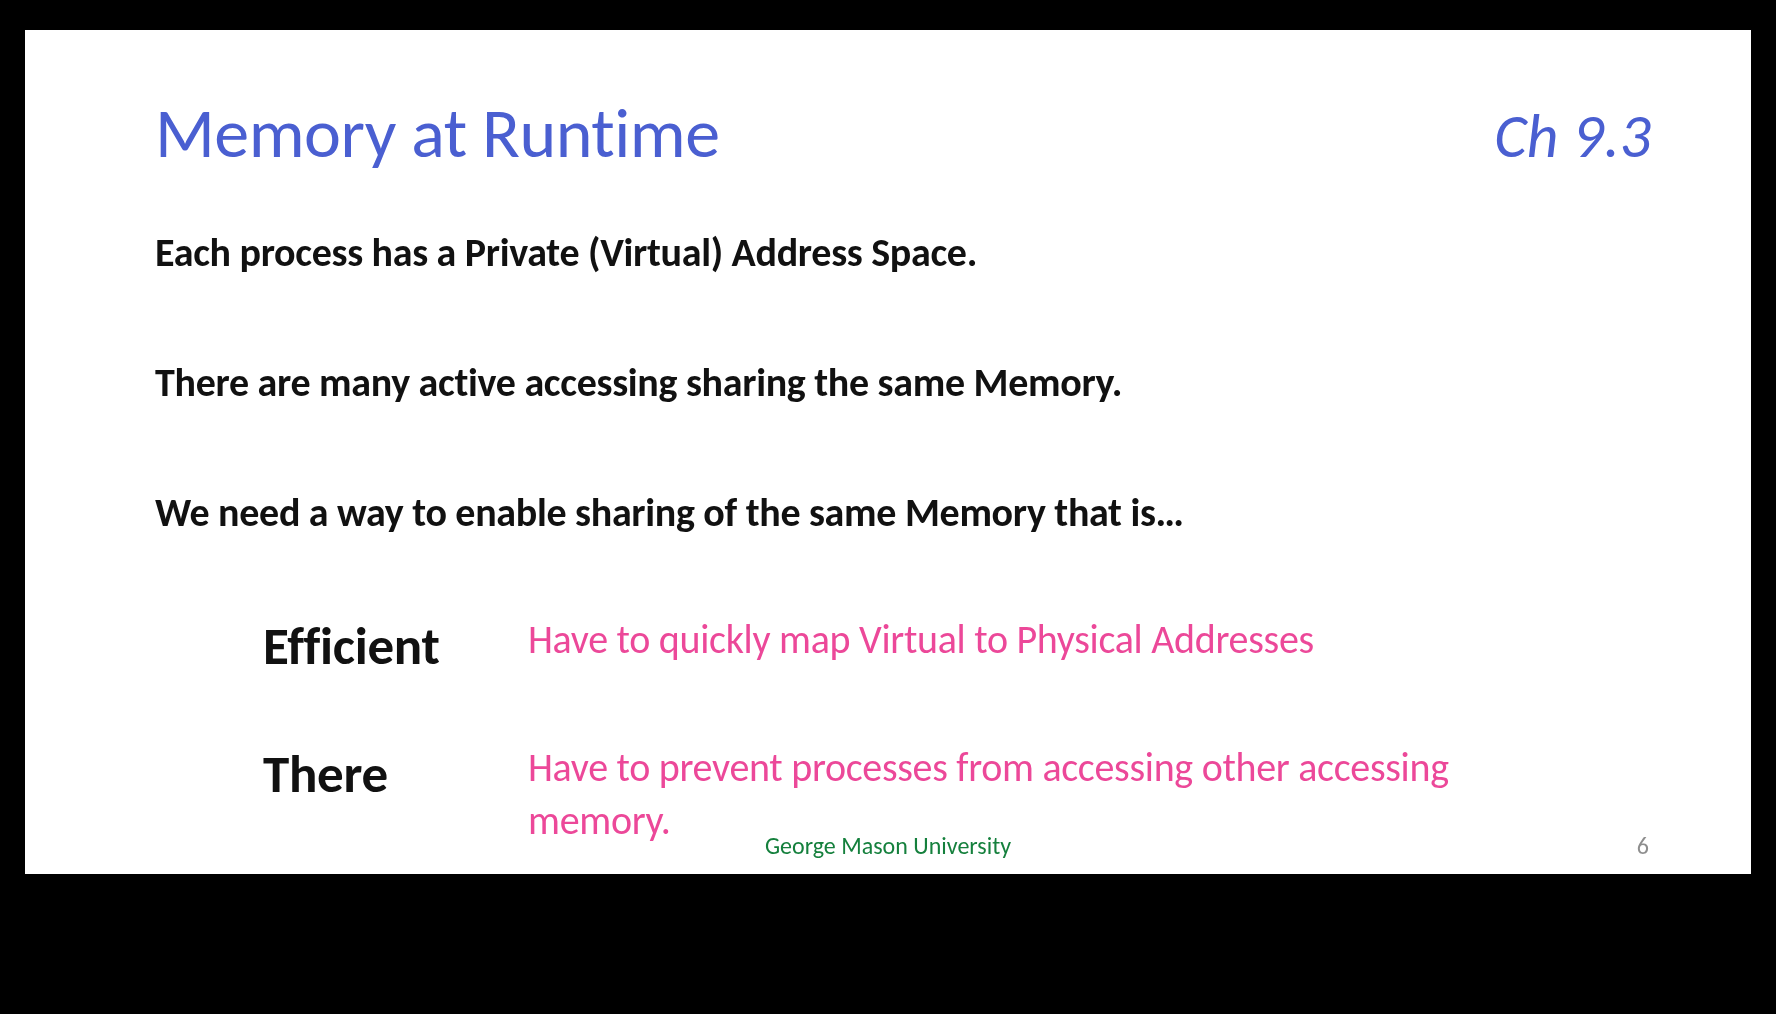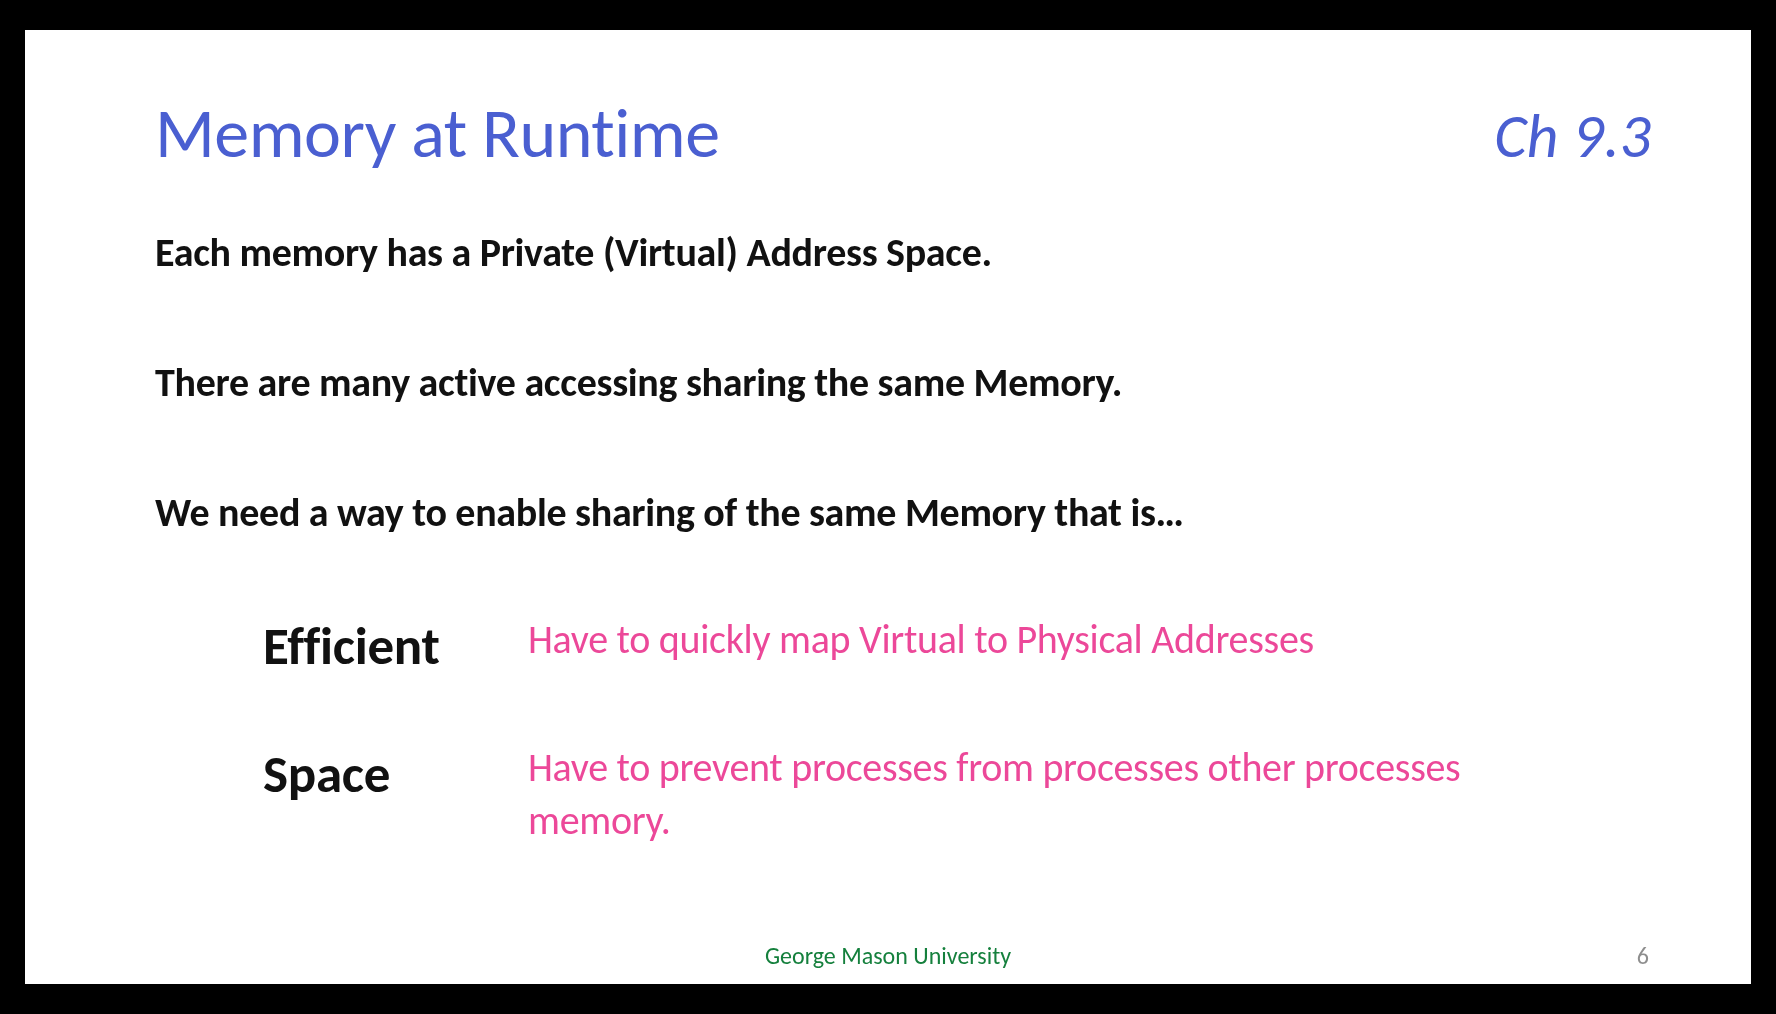--- a/index.html
+++ b/index.html
@@ -9,21 +9,21 @@
     height: 1014px;
     background: #000;
     font-family: "Segoe UI", "Calibri", "Helvetica Neue", Arial, sans-serif;
     overflow: hidden;
   }
   .slide-wrapper {
     position: absolute;
     left: 25px;
     top: 30px;
     width: 1726px;
-    height: 954px;
+    height: 844px;
     background: #fff;
     box-sizing: border-box;
   }
   .title {
     position: absolute;
     left: 130px;
     top: 60px;
     font-size: 70px;
     font-weight: 400;
     color: #4a5fd1;
@@ -94,30 +94,30 @@
   }
 </style>
 </head>
 <body>
 
 <div class="slide-wrapper">
 
   <div class="title">Memory at Runtime</div>
   <div class="chapter">Ch 9.3</div>
 
-  <div class="body-text line1">Each memory has a Private (Virtual) Address Space.</div>
+  <div class="body-text line1">Each process has a Private (Virtual) Address Space.</div>
   <div class="body-text line2">There are many active accessing sharing the same Memory.</div>
   <div class="body-text line3">We need a way to enable sharing of the same Memory that is…</div>
 
   <div class="row row-efficient">
     <div class="row-label">Efficient</div>
     <div class="row-desc">Have to quickly map Virtual to Physical Addresses</div>
   </div>
 
   <div class="row row-safe">
-    <div class="row-label">Space</div>
-    <div class="row-desc">Have to prevent processes from processes other processes memory.</div>
+    <div class="row-label">There</div>
+    <div class="row-desc">Have to prevent processes from accessing other accessing memory.</div>
   </div>
 
   <div class="footer-center">George Mason University</div>
   <div class="footer-page">6</div>
 
 </div>
 
 </body></html>

